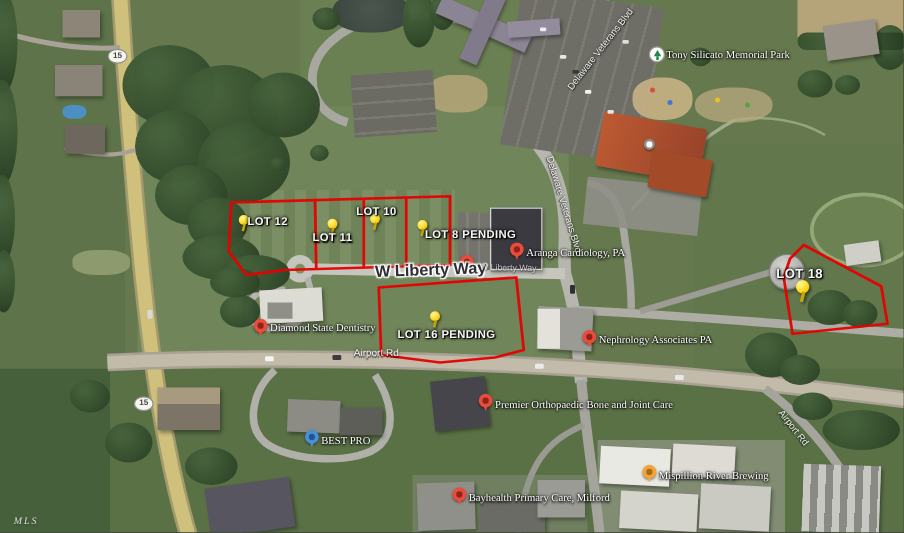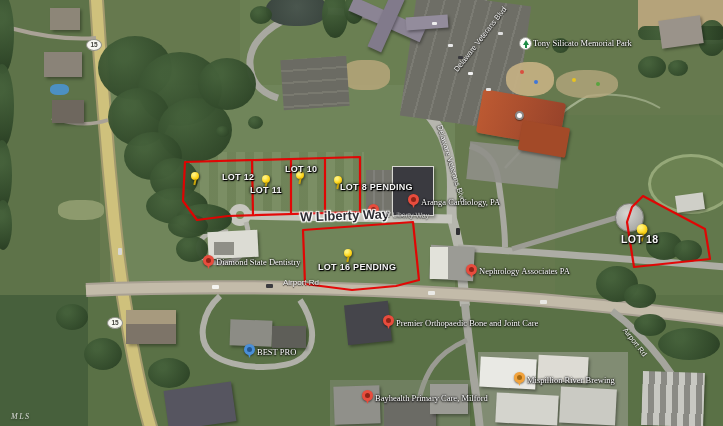--- a/index.html
+++ b/index.html
@@ -6,21 +6,21 @@
   .map{position:relative;width:723px;height:426px;overflow:hidden;background:#66794e;font-family:"Liberation Sans",sans-serif;}
   .fld{position:absolute;z-index:0;}
   .svg-roads{position:absolute;left:0;top:0;z-index:1;}
   .tr{position:absolute;border-radius:50%;background:radial-gradient(circle at 35% 30%,#44603a 10%,#31492a 70%,#263a21);z-index:2;opacity:.96;}
   .bld{position:absolute;z-index:3;box-shadow:1.5px 2px 3px rgba(0,0,0,.35);}
   .flat{box-shadow:none;}
   .car{position:absolute;z-index:4;border-radius:1px;}
   .svg-lots{position:absolute;left:0;top:0;z-index:5;}
   .lbl{position:absolute;font-size:8.5px;color:#fff;white-space:nowrap;z-index:7;text-shadow:0 0 2px #000,0 0 2px #000,0 1px 2px rgba(0,0,0,.9);font-family:Liberation Serif, serif;}
   .lot-lbl{position:absolute;font-size:9px;font-weight:bold;color:#f5f5f5;letter-spacing:.3px;white-space:nowrap;z-index:7;text-shadow:0 0 2px #000,0 0 3px #000,1px 1px 1px #000;}
-  .lot-lbl.big{font-size:10.5px;margin-top:20px;}
+  .lot-lbl.big{font-size:10.5px;}
   .road-lbl{position:absolute;font-size:7.5px;color:rgba(255,255,255,.92);white-space:nowrap;z-index:7;text-shadow:0 0 2px rgba(0,0,0,.8),0 1px 1px rgba(0,0,0,.7);transform-origin:left top;}
   .banner{position:absolute;font-size:13px;font-weight:bold;color:#2e2e34;white-space:nowrap;z-index:7;transform:rotate(-2deg);
     text-shadow:-1px -1px 1px #fff,1px -1px 1px #fff,-1px 1px 1px #fff,1px 1px 1px #fff,0 0 3px rgba(255,255,255,.9);}
   .gpin{position:absolute;width:11px;height:11px;border-radius:50%;background:#e84c3d;box-shadow:0 1px 2px rgba(0,0,0,.5);z-index:6;}
   .gpin::before{content:"";position:absolute;left:3.5px;top:9px;width:4px;height:5px;background:inherit;clip-path:polygon(0 0,100% 0,50% 100%);}
   .gpin::after{content:"";position:absolute;left:3px;top:3px;width:5px;height:5px;border-radius:50%;background:#8e2418;}
   .gpin.blue{background:#4a8fd8;}  .gpin.blue::after{background:#24568e;}
   .gpin.orange{background:#f2a33c;} .gpin.orange::after{background:#a86a12;}
   .park-ic{position:absolute;width:11px;height:11px;border-radius:50%;background:#fdfdfb;border:1px solid #9a9a94;z-index:6;box-sizing:content-box;}
   .park-ic::after{content:"";position:absolute;left:2.5px;top:1.5px;width:0;height:0;border-left:3px solid transparent;border-right:3px solid transparent;border-bottom:5.5px solid #1d8c46;}
@@ -194,21 +194,21 @@
       <path d="M185,162 L360,157 L360,212 L228,216 L197,220 L183,201 Z"></path>
       <path d="M252,160 L253,215"></path>
       <path d="M291,159 L291,214"></path>
       <path d="M325,158 L325,213"></path>
       <path d="M303,230 L413,222 L419,280 L396,286 L352,290 L305,284 Z"></path>
       <path d="M643,196 L705,229 L710,259 L634,267 L627,222 L632,207 Z"></path>
     </g>
   </svg>
 
   <span class="pushpin" style="left:189px;top:172px;"></span>
-  <span class="lot-lbl" style="left:198px;top:172px;padding-left:24px;">LOT 12</span>
+  <span class="lot-lbl" style="left:198px;top:172px;">LOT 12</span>
   <span class="pushpin" style="left:260px;top:175px;"></span>
   <span class="lot-lbl" style="left:250px;top:185px;">LOT 11</span>
   <span class="pushpin" style="left:294px;top:171px;"></span>
   <span class="lot-lbl" style="left:285px;top:164px;">LOT 10</span>
   <span class="pushpin" style="left:332px;top:176px;"></span>
   <span class="lot-lbl" style="left:340px;top:182px;">LOT 8 PENDING</span>
   <span class="pushpin" style="left:342px;top:249px;"></span>
   <span class="lot-lbl" style="left:318px;top:262px;">LOT 16 PENDING</span>
   <span class="pushpin big" style="left:634px;top:224px;"></span>
   <span class="lot-lbl big" style="left:621px;top:213px;">LOT 18</span>

